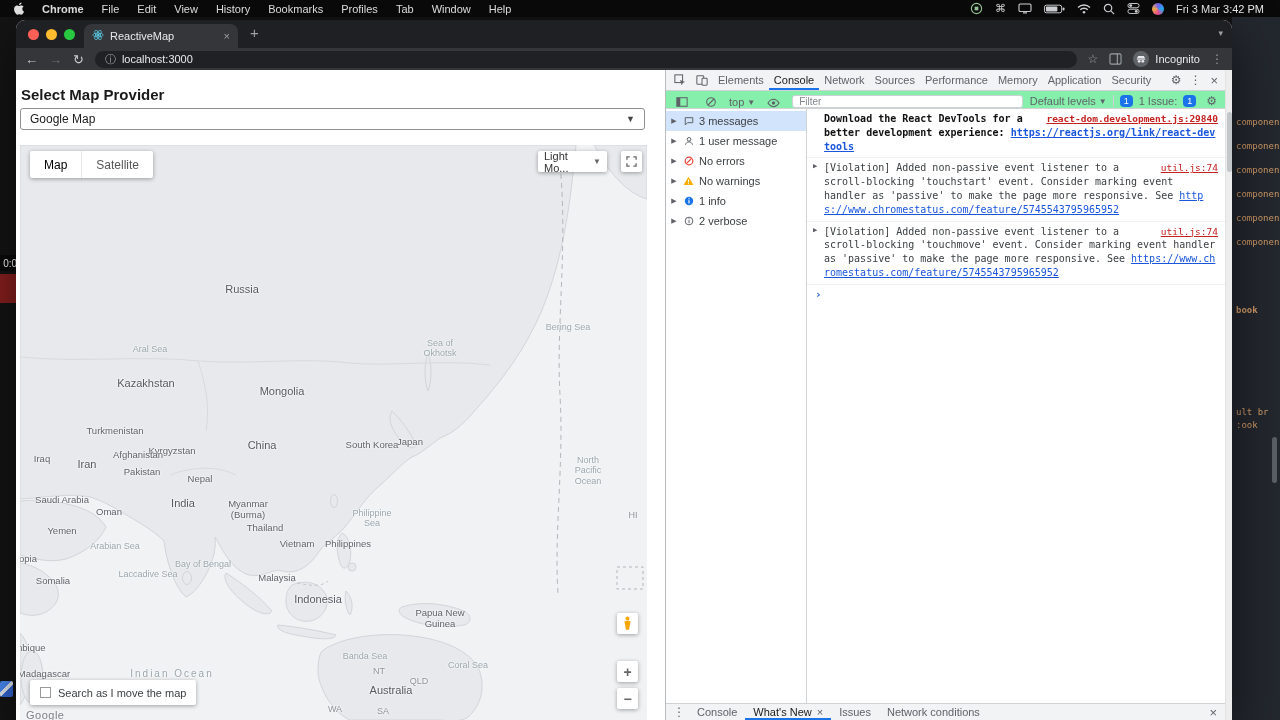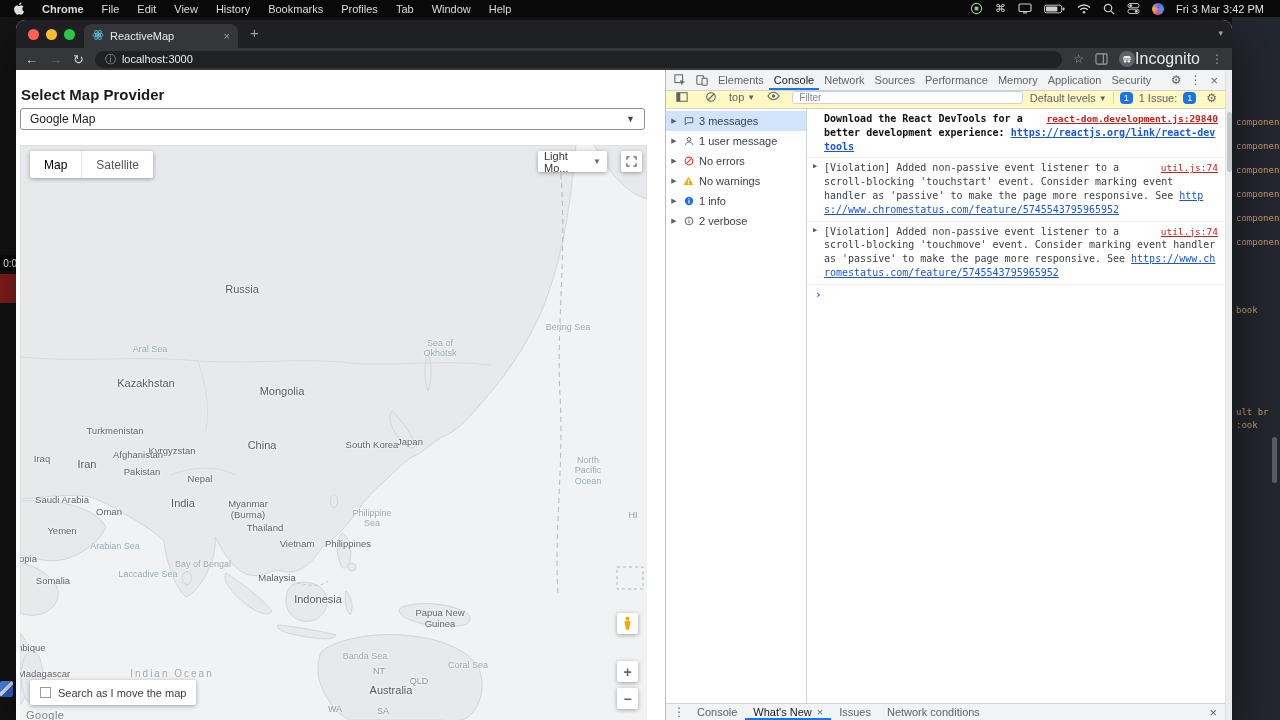--- a/index.html
+++ b/index.html
@@ -36,21 +36,21 @@
   .tab .tclose{margin-left:auto;color:#9aa0a6;font-size:11px}
   .newtab{position:absolute;left:234px;top:5px;color:#9aa0a6;font-size:15px;line-height:16px}
   .tabchev{position:absolute;right:9px;top:8px;color:#9aa0a6;font-size:9px}
 
   #toolbar{height:22px;background:#35363a;display:flex;align-items:center;padding:0 9px;gap:11px;color:#c8cbcf}
   .navbtn{font-size:13px;line-height:13px}
   .navbtn.dim{color:#696d71}
   #addr{flex:1;height:17px;background:#202124;border-radius:9px;display:flex;align-items:center;padding:0 10px;gap:6px;color:#e8eaed;font-size:11px}
   #addr .info{color:#9aa0a6;font-size:11px}
   .tbicon{color:#9aa0a6;font-size:12px;display:inline-flex;align-items:center}
-  #incog{display:flex;align-items:center;gap:0;color:#e8eaed;font-size:16px}
+  #incog{display:flex;align-items:center;gap:6px;color:#e8eaed;font-size:11px}
   #incogAv{width:16px;height:16px;border-radius:50%;background:#5f6368;display:flex;align-items:center;justify-content:center}
 
   #content{display:flex;height:650px;background:#fff}
 
   
   #pageArea{width:649px;position:relative;background:#fff}
   #pgHeading{position:absolute;left:5px;top:16px;font-size:15px;font-weight:bold;color:#1a1a1a}
   #provider{position:absolute;left:4px;top:38px;width:625px;height:22px;border:1px solid #8f8f8f;border-radius:3px;background:#fff;display:flex;align-items:center;padding:0 9px;font-size:12px;color:#1a1a1a}
   #provider .chev{margin-left:auto;font-size:9px;color:#444}
 
@@ -83,21 +83,21 @@
   #dtScroll .thumb{position:absolute;left:1px;top:42px;width:5px;height:60px;background:#c4c7ca;border-radius:3px}
   #dtTabbar{width:560px;height:21px;display:flex;align-items:center;background:#f1f3f4;border-bottom:1px solid #d0d3d6;padding:0 3px;color:#5f6368;font-size:11px}
   .dt-ico{padding:0 5px;display:inline-flex;align-items:center}
   .dt-tab{padding:0 5px;height:100%;display:flex;align-items:center;white-space:nowrap}
   .dt-tab.active{color:#1a1a1a;box-shadow:inset 0 -2px 0 #1a73e8}
   #dtTabbar .right{margin-left:auto;display:flex;align-items:center}
   .gear{font-size:12px;color:#5f6368;padding:0 4px}
   .kebab{font-size:12px;color:#5f6368;padding:0 4px}
   .xbtn{font-size:13px;color:#5f6368;padding:0 5px}
 
-  #dtConsolebar{width:560px;height:18px;display:flex;align-items:flex-start;background:#fef9c3;border-bottom:1px solid #d0d3d6;padding:0 5px;gap:7px;font-size:11px;color:#5f6368}
+  #dtConsolebar{width:560px;height:18px;display:flex;align-items:flex-end;background:#86efac;border-bottom:1px solid #d0d3d6;padding:0 5px;gap:7px;font-size:11px;color:#5f6368}
   .ctx{display:flex;align-items:center;gap:3px;white-space:nowrap}
   .chev8{font-size:8px;color:#5f6368}
   #filterBox{flex:1;height:13px;border:1px solid #cdd1d5;border-radius:3px;background:#fff;color:#80868b;font-size:10px;padding:0 6px;display:flex;align-items:center}
   #dtConsolebar .rightside{display:flex;align-items:center;gap:6px;white-space:nowrap}
   .vsep{width:1px;height:12px;background:#d0d3d6}
   .badge{background:#1a73e8;color:#fff;font-size:9px;border-radius:4px;padding:0 4px;height:12px;display:inline-flex;align-items:center}
 
   #dtBody{display:flex;width:560px;height:594px}
   #dtSidebar{width:141px;border-right:1px solid #d0d3d6;padding-top:2px;font-size:11px;color:#3c4043;background:#fff}
   .sb-row{height:20px;display:flex;align-items:center;gap:5px;padding:0 4px}
@@ -185,21 +185,21 @@
   <div id="dockChip"></div>
 
   <div id="editor">
     <div class="thumb"></div>
   <span class="frag" style="top: 100px;">componen</span>
       <span class="frag" style="top: 124px;">componen</span>
       <span class="frag" style="top: 148px;">componen</span>
       <span class="frag" style="top: 172px;">componen</span>
       <span class="frag" style="top: 196px;">componen</span>
       <span class="frag" style="top: 220px;">componen</span>
-      <span class="frag" style="top: 288px;">book</span>
+      <span class="frag" style="top: 288px; font-weight: bold;">book</span>
       <span class="frag" style="top: 390px;">ult br</span>
       <span class="frag" style="top: 403px;">:ook</span>
     </div>
 
   <div id="win">
 
     <div id="tabstrip">
       <div class="lights">
         <span class="light" style="background:#ff5f57"></span>
         <span class="light" style="background:#febc2e"></span>

